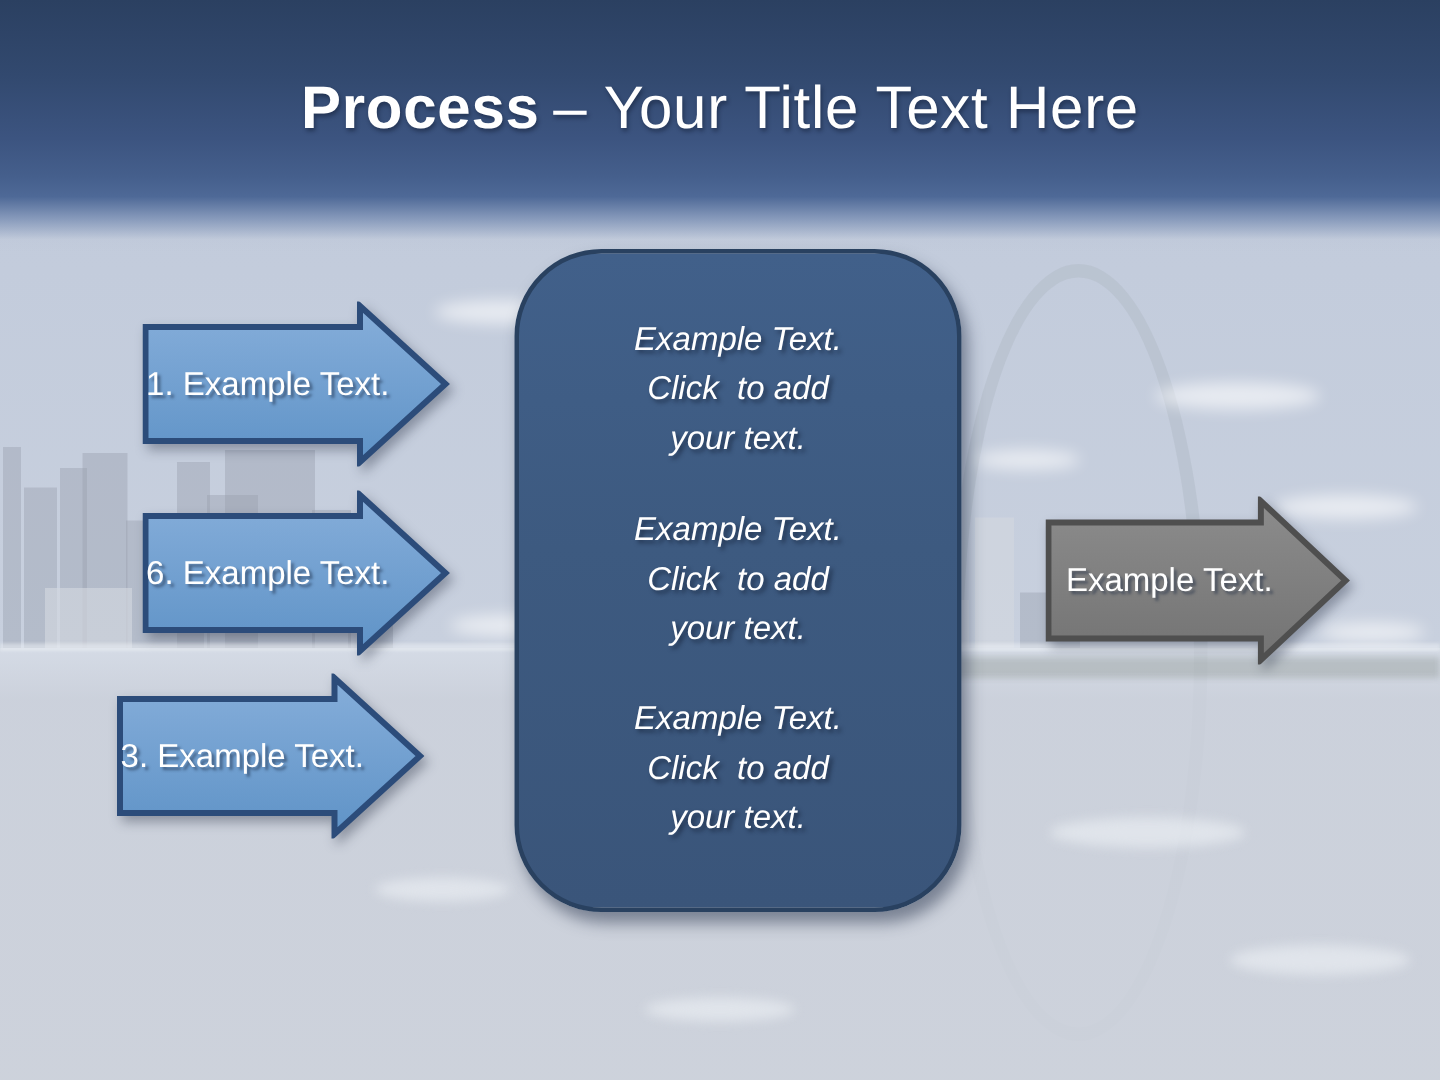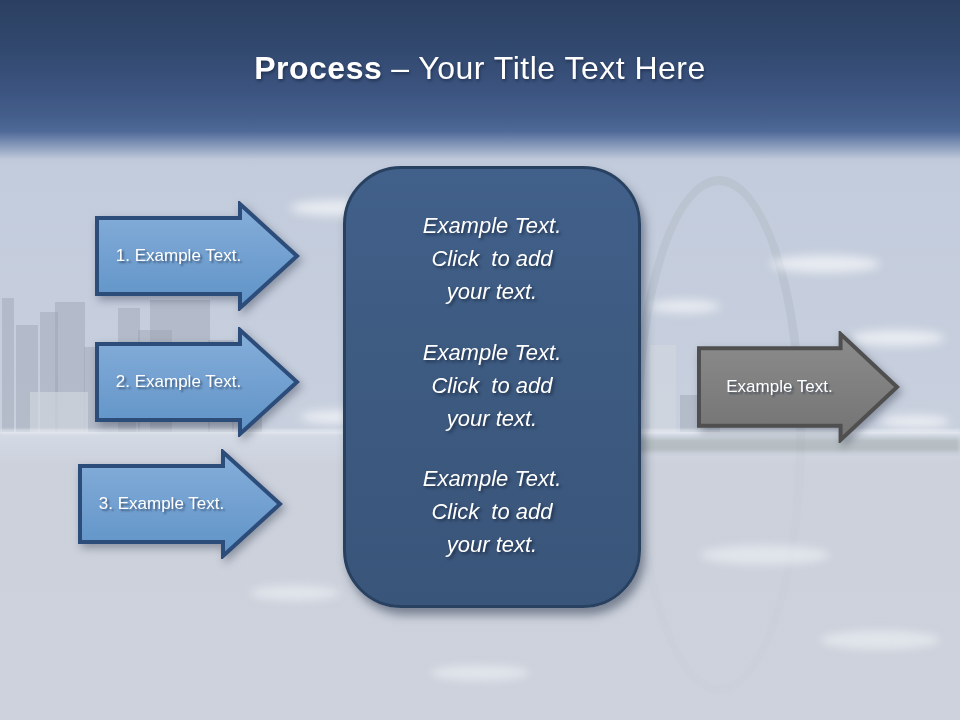--- a/index.html
+++ b/index.html
@@ -37,36 +37,36 @@
   .wcloud{position:absolute; background:rgba(241,244,248,0.55); border-radius:50%; filter:blur(4px);}
   
   .header{
     position:absolute; left:0; top:0; width:960px; height:168px; z-index:10;
     background:linear-gradient(180deg,
       #2b4061 0%, #32496f 30%, #3c5480 55%, #455f8c 70%, #4e6997 78%,
       rgba(122,143,180,0.8) 87%, rgba(186,196,214,0.25) 95%, rgba(195,204,220,0) 100%);
   }
   .title{
     position:absolute; left:0; top:50px; width:960px; z-index:12;
-    text-align:center; color:#ffffff; font-size:32px; letter-spacing:0.5px;
+    text-align:center; color:#ffffff; font-size:40px; letter-spacing:0.5px;
     text-shadow:1px 2px 3px rgba(10,20,40,0.45);
   }
   .title .bold{font-weight:700;}
   .title .rest{font-weight:400; margin-left:9px;}
   
   .shapes{position:absolute; inset:0; z-index:20;}
   .step-arrow, .output-arrow{position:absolute;}
   .step-arrow svg, .output-arrow svg{
     position:absolute; left:0; top:0;
     filter:drop-shadow(3px 4px 4px rgba(20,30,50,0.35));
   }
   .arrow-label{
     position:absolute; left:6px; right:44px; top:0; bottom:0;
     display:flex; align-items:center; justify-content:center;
-    color:#ffffff; font-size:17px;
+    color:#ffffff; font-size:22px;
     text-shadow:2px 2px 2px rgba(25,40,65,0.55);
     white-space:nowrap;
   }
   .center-box{
     position:absolute; left:343px; top:166px; width:298px; height:442px;
     box-sizing:border-box; border:3px solid #294160; border-radius:58px;
     background:linear-gradient(180deg,#41608a 0%,#3d5a80 45%,#3a557a 100%);
     box-shadow:4px 7px 10px rgba(40,52,75,0.5);
     display:flex; flex-direction:column; justify-content:space-between;
     padding:40px 14px 44px 14px;
@@ -160,21 +160,21 @@
       <svg width="205" height="110" viewBox="0 0 205 110">
         <polygon points="2,17 145,17 145,3 202,55 145,107 145,93 2,93" fill="url(#gBlue)" stroke="#2c4c7a" stroke-width="4"></polygon>
       </svg>
       <div class="arrow-label">1. Example Text.</div>
     </div>
 
     <div class="step-arrow" style="left:95px; top:327px; width:205px; height:110px;">
       <svg width="205" height="110" viewBox="0 0 205 110">
         <polygon points="2,17 145,17 145,3 202,55 145,107 145,93 2,93" fill="url(#gBlue)" stroke="#2c4c7a" stroke-width="4"></polygon>
       </svg>
-      <div class="arrow-label">2. Example Text.</div>
+      <div class="arrow-label">6. Example Text.</div>
     </div>
 
     <div class="step-arrow" style="left:78px; top:449px; width:205px; height:110px;">
       <svg width="205" height="110" viewBox="0 0 205 110">
         <polygon points="2,17 145,17 145,3 202,55 145,107 145,93 2,93" fill="url(#gBlue)" stroke="#2c4c7a" stroke-width="4"></polygon>
       </svg>
       <div class="arrow-label">3. Example Text.</div>
     </div>
 
     <div class="center-box">

